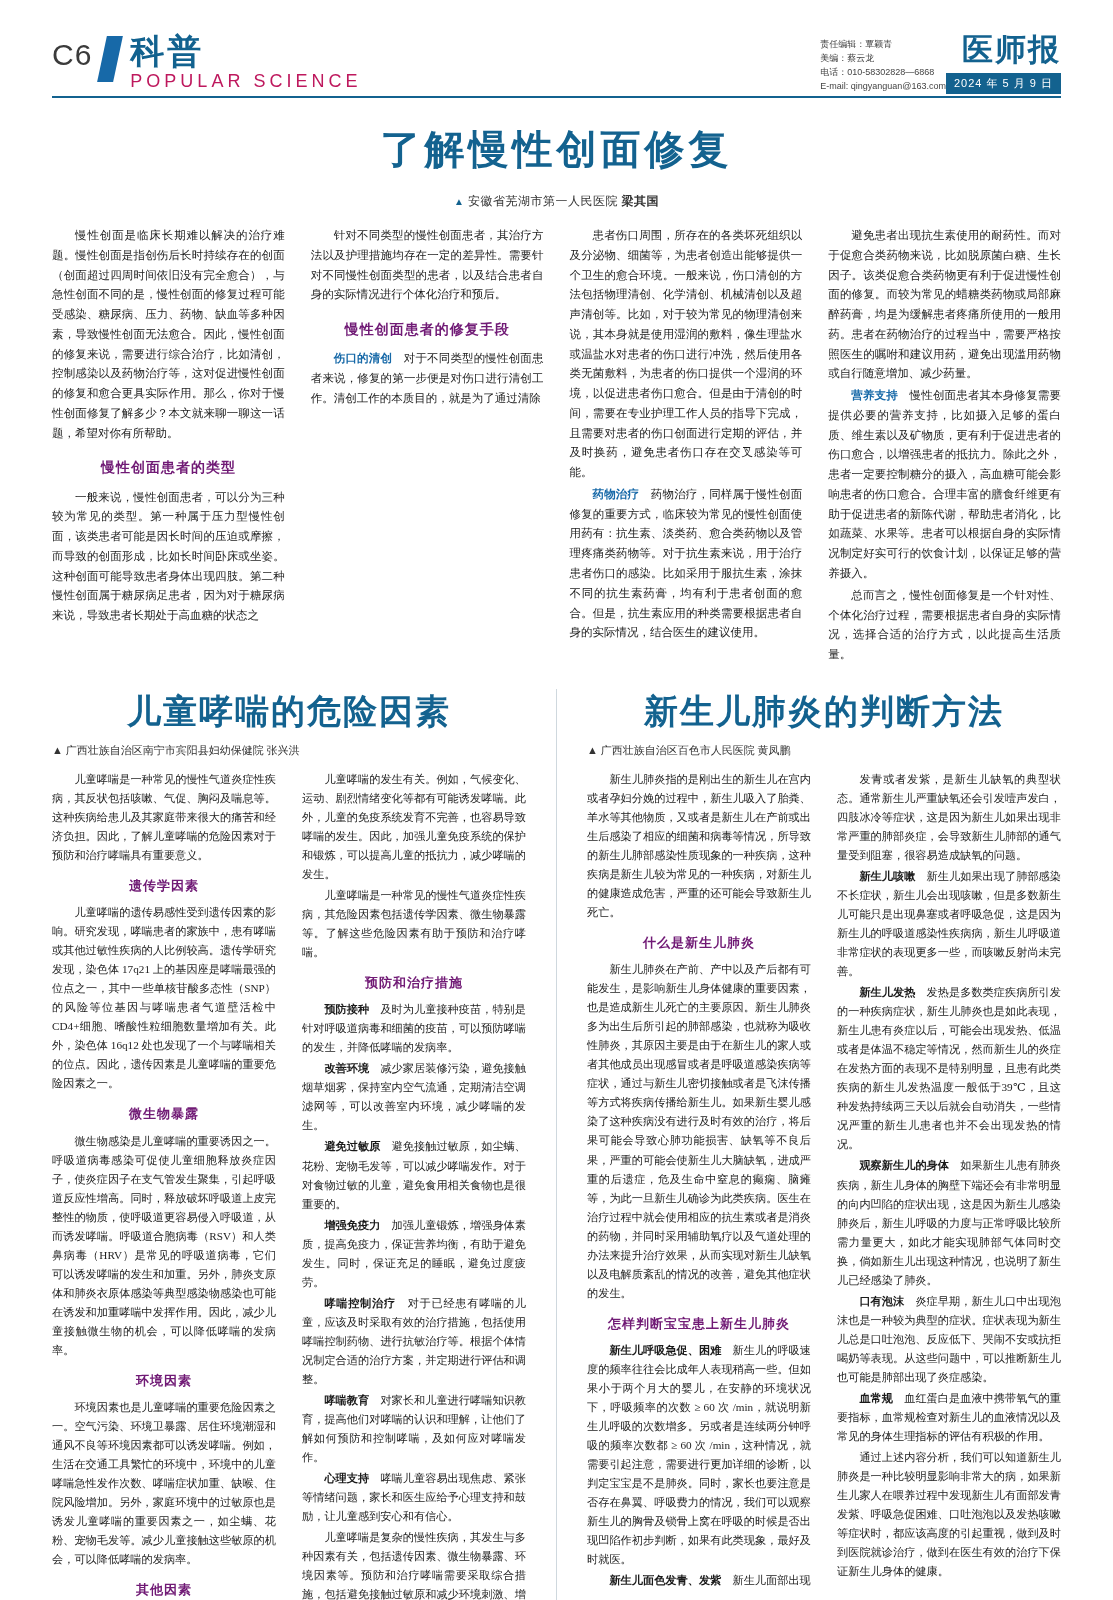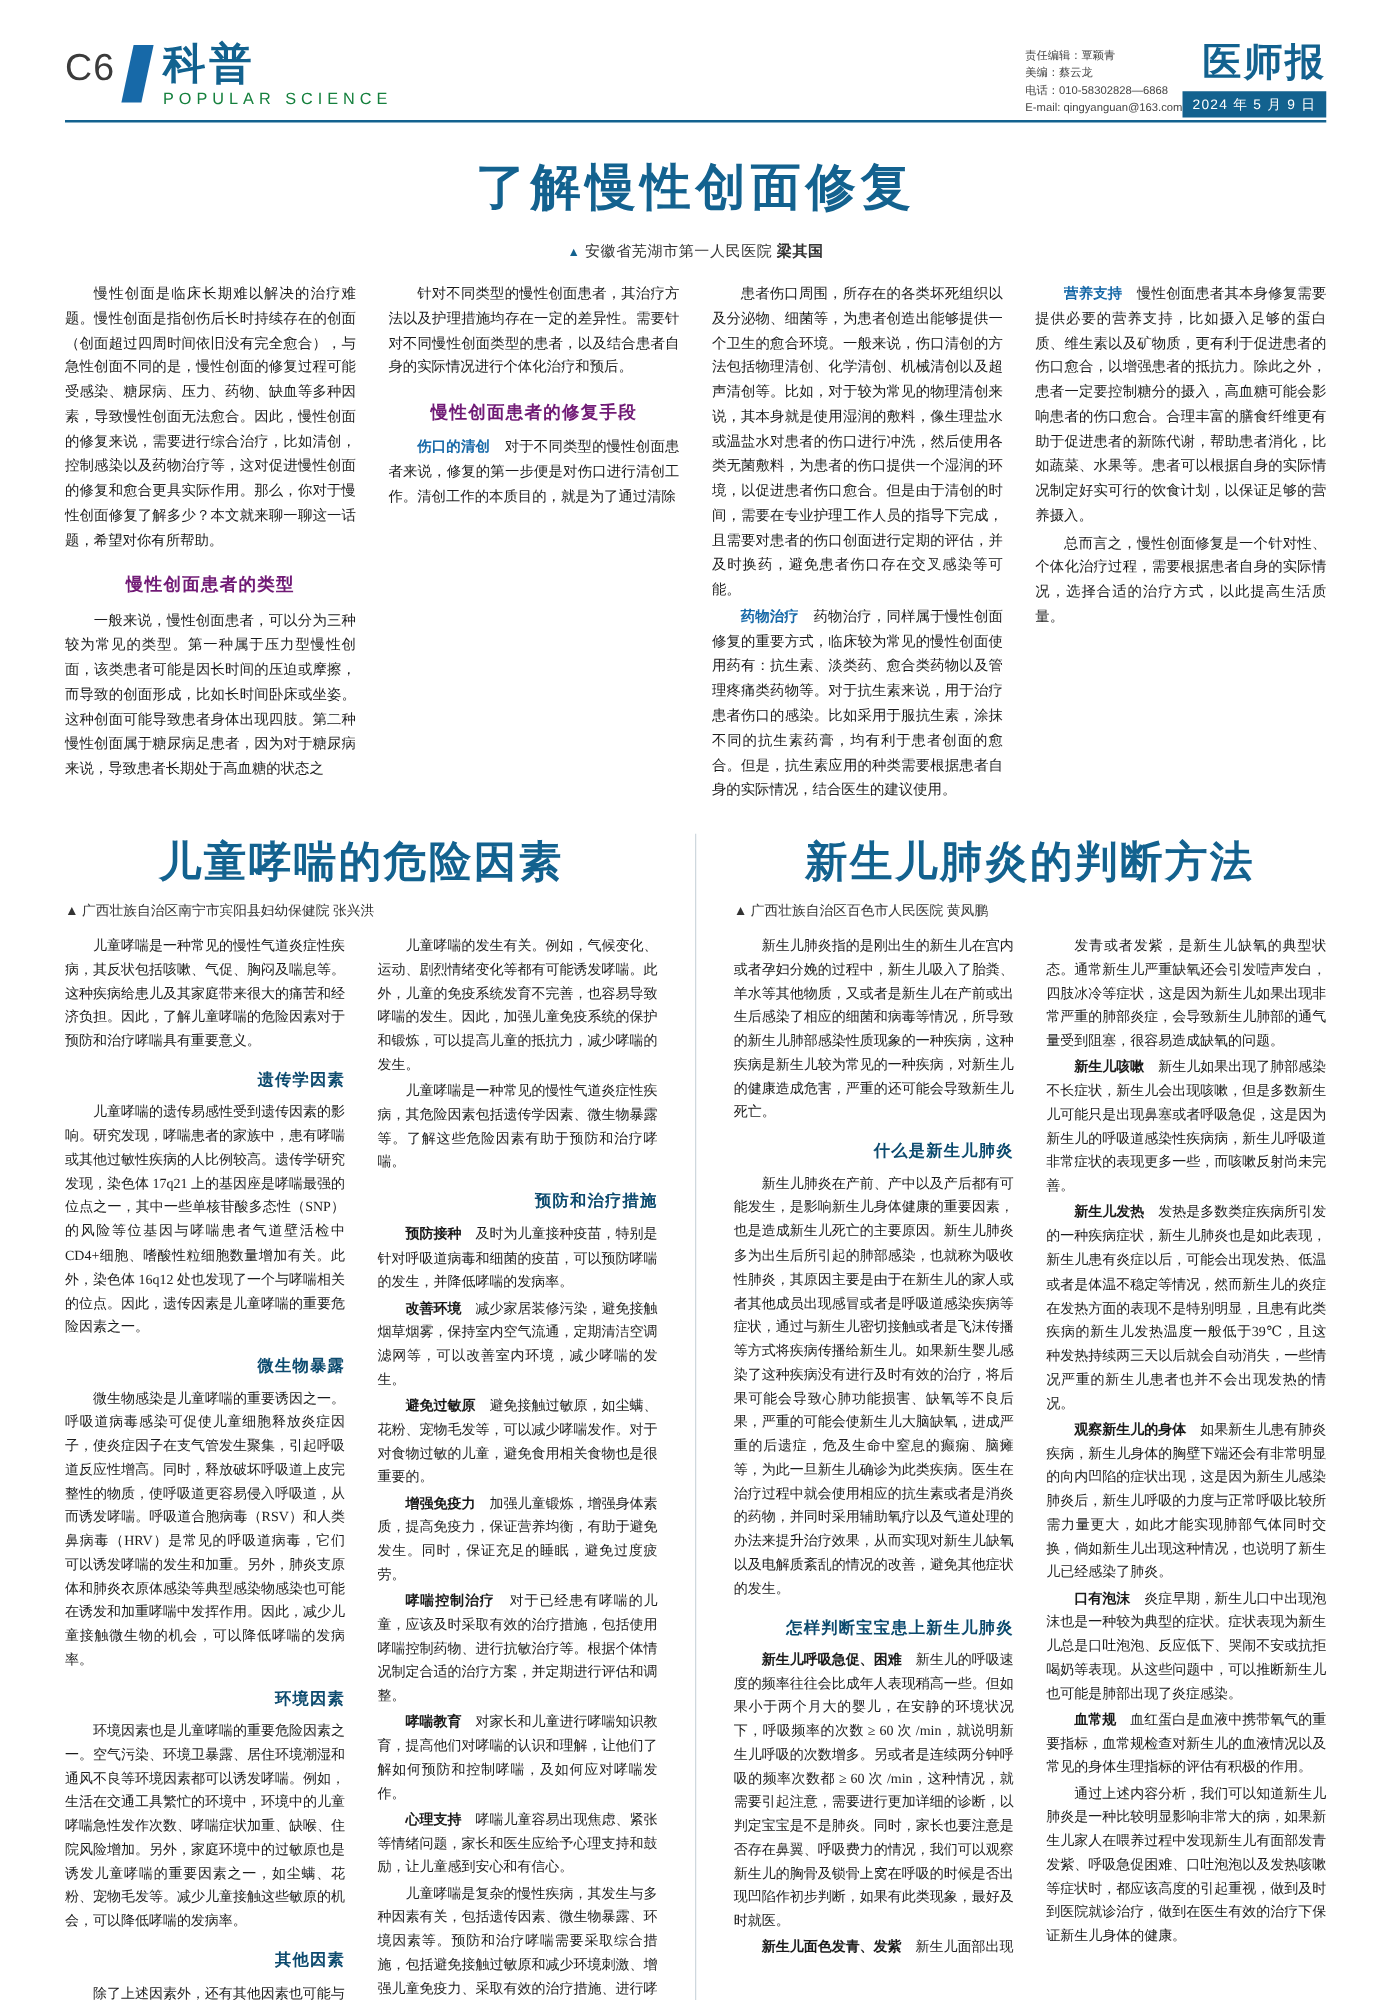--- a/index.html
+++ b/index.html
@@ -54,22 +54,22 @@
   }
   .section-cn {
     font-family: "Liberation Sans", sans-serif;
     font-weight: bold;
     font-size: 34px;
     color: #12628f;
     letter-spacing: 3px;
   }
   .section-en {
     font-family: "Liberation Sans", sans-serif;
-    font-size: 13px;
-    color: #15803d;
+    font-size: 18px;
+    color: #be185d;
     letter-spacing: 4px;
     margin-top: 4px;
   }
   .masthead-right {
     margin-left: auto;
     display: flex;
     align-items: flex-start;
   }
   .credits {
     font-family: "Liberation Sans", sans-serif;
@@ -189,23 +189,23 @@
     color: #333;
   }
   .art-cols {
     display: flex;
     gap: 26px;
   }
   .art-cols .col { font-size: 11.2px; line-height: 1.7; }
   h4.sub2 {
     font-family: "Liberation Sans", sans-serif;
     font-size: 13px;
-    color: #0c4a6e;
-    font-weight: bold;
-    text-align: right;
+    color: #701a75;
+    font-weight: bold;
+    text-align: center;
     margin: 10px 0 6px 0;
     letter-spacing: 1px;
   }
   .lead-in {
     font-family: "Liberation Sans", sans-serif;
     font-weight: bold;
     color: #1a1a1a;
   }
 </style>
 </head>
@@ -253,20 +253,21 @@
     <div class="col">
       <p>针对不同类型的慢性创面患者，其治疗方法以及护理措施均存在一定的差异性。需要针对不同慢性创面类型的患者，以及结合患者自身的实际情况进行个体化治疗和预后。</p>
       <h3 class="sub">慢性创面患者的修复手段</h3>
       <p><span class="inline-h">伤口的清创</span>　<span>对于不同类型的慢性创面患者来说，修复的第一步便是对伤口进行清创工作。清创工作的本质目的，就是为了通过清除</span></p>
     </div>
     <div class="col">
       <p>患者伤口周围，所存在的各类坏死组织以及分泌物、细菌等，为患者创造出能够提供一个卫生的愈合环境。一般来说，伤口清创的方法包括物理清创、化学清创、机械清创以及超声清创等。比如，对于较为常见的物理清创来说，其本身就是使用湿润的敷料，像生理盐水或温盐水对患者的伤口进行冲洗，然后使用各类无菌敷料，为患者的伤口提供一个湿润的环境，以促进患者伤口愈合。但是由于清创的时间，需要在专业护理工作人员的指导下完成，且需要对患者的伤口创面进行定期的评估，并及时换药，避免患者伤口存在交叉感染等可能。</p>
       <p><span class="inline-h">药物治疗</span>　<span>药物治疗，同样属于慢性创面修复的重要方式，临床较为常见的慢性创面使用药有：抗生素、淡类药、愈合类药物以及管理疼痛类药物等。对于抗生素来说，用于治疗患者伤口的感染。比如采用于服抗生素，涂抹不同的抗生素药膏，均有利于患者创面的愈合。但是，抗生素应用的种类需要根据患者自身的实际情况，结合医生的建议使用。</span></p>
     </div>
     <div class="col">
+      <p>避免患者出现抗生素使用的耐药性。而对于促愈合类药物来说，比如脱原菌白糖、生长因子。该类促愈合类药物更有利于促进慢性创面的修复。而较为常见的蜡糖类药物或局部麻醉药膏，均是为缓解患者疼痛所使用的一般用药。患者在药物治疗的过程当中，需要严格按照医生的嘱咐和建议用药，避免出现滥用药物或自行随意增加、减少药量。</p>
       <p><span class="inline-h">营养支持</span>　<span>慢性创面患者其本身修复需要提供必要的营养支持，比如摄入足够的蛋白质、维生素以及矿物质，更有利于促进患者的伤口愈合，以增强患者的抵抗力。除此之外，患者一定要控制糖分的摄入，高血糖可能会影响患者的伤口愈合。合理丰富的膳食纤维更有助于促进患者的新陈代谢，帮助患者消化，比如蔬菜、水果等。患者可以根据自身的实际情况制定好实可行的饮食计划，以保证足够的营养摄入。</span></p>
       <p>总而言之，慢性创面修复是一个针对性、个体化治疗过程，需要根据患者自身的实际情况，选择合适的治疗方式，以此提高生活质量。</p>
     </div>
   </div>
 
   <div class="lower">
 
     <div class="article">
       <h2 class="art-title">儿童哮喘的危险因素</h2>
       <div class="art-byline">

